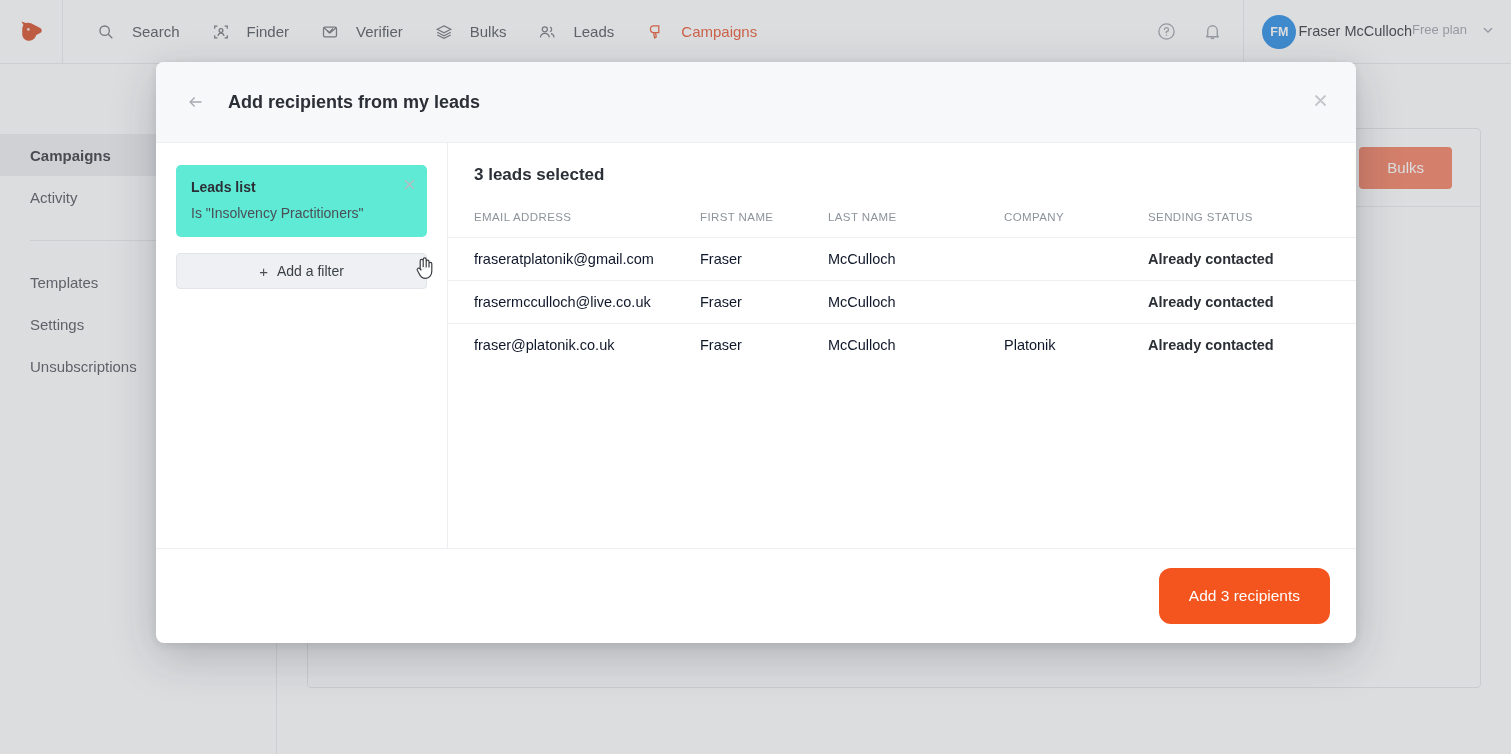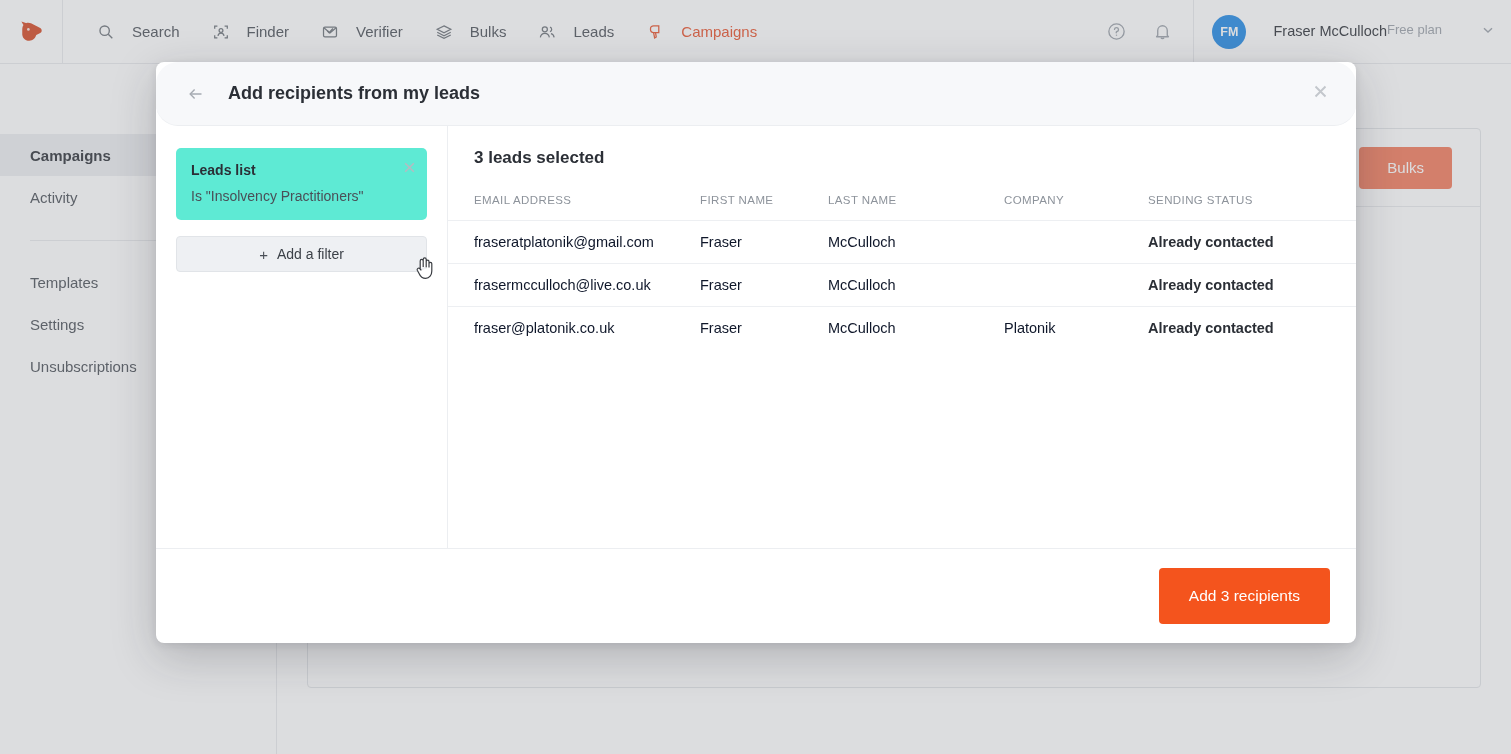--- a/index.html
+++ b/index.html
@@ -46,21 +46,21 @@
   .nav-icon { width: 18px; height: 18px; display: block; flex: 0 0 18px; }
 
   .topbar-right {
     margin-left: auto; display: flex; align-items: center; height: 64px;
   }
   .icon-btn {
     width: 46px; height: 64px; display: flex; align-items: center; justify-content: center;
     cursor: pointer;
   }
   .user-cell {
-    display: flex; align-items: center; gap: 27px;
+    display: flex; align-items: center; gap: 2px;
     height: 64px; padding: 0 16px 0 18px;
     border-left: 1px solid #e8eaed; margin-left: 8px; cursor: pointer;
   }
   .avatar {
     width: 34px; height: 34px; border-radius: 50%;
     background: #1f88e5; color: #fff;
     display: flex; align-items: center; justify-content: center;
     font-size: 12.5px; font-weight: 700; letter-spacing: .3px;
   }
   .user-text { display: flex; flex-direction: row; line-height: 1.25; }
@@ -109,26 +109,25 @@
   .modal {
     position: absolute; left: 156px; top: 62px;
     width: 1200px; height: 581px;
     background: #fff; border-radius: 8px;
     box-shadow: 0 14px 46px rgba(30,34,40,0.22), 0 2px 8px rgba(30,34,40,0.10);
     z-index: 100;
     display: flex; flex-direction: column;
     overflow: hidden;
   }
   .modal-head {
-    height: 64px; background: #f7f8fa;
+    height: 81px; background: #f7f8fa;
     border-bottom: 1px solid #eceef1;
     display: flex; align-items: center;
     padding: 0 24px 0 26px;
     position: relative;
-    border-radius: 22px;
   }
   .back-btn {
     width: 28px; height: 28px; display: flex; align-items: center; justify-content: center;
     color: #9aa0a8; cursor: pointer; flex: 0 0 28px;
   }
   .modal-title {
     font-size: 18px; font-weight: 700; color: #2b2f36; margin-left: 18px;
   }
   .modal-close {
     margin-left: auto; color: #c3c7cc; font-size: 19px; cursor: pointer;
@@ -182,21 +181,21 @@
   .col-pad-l { padding-left: 26px !important; }
   .c1 { width: 252px; } .c2 { width: 128px; } .c3 { width: 176px; }
   .c4 { width: 144px; } .c5 { width: auto; }
 
   .modal-foot {
     height: 95px; border-top: 1px solid #eceef1;
     display: flex; align-items: center; justify-content: flex-end;
     padding-right: 26px; flex: 0 0 95px;
   }
   .add-recipients {
-    background: #f4541d; color: #fff; border: none; border-radius: 4px;
+    background: #f4541d; color: #fff; border: none; border-radius: 12px;
     height: 56px; padding: 8px 30px; font-size: 15.5px; cursor: pointer;
     font-family: inherit;
   }
 
   
   .cursor {
     position: absolute; left: 414px; top: 256px; z-index: 200; pointer-events: none;
   }
 </style>
 </head>

